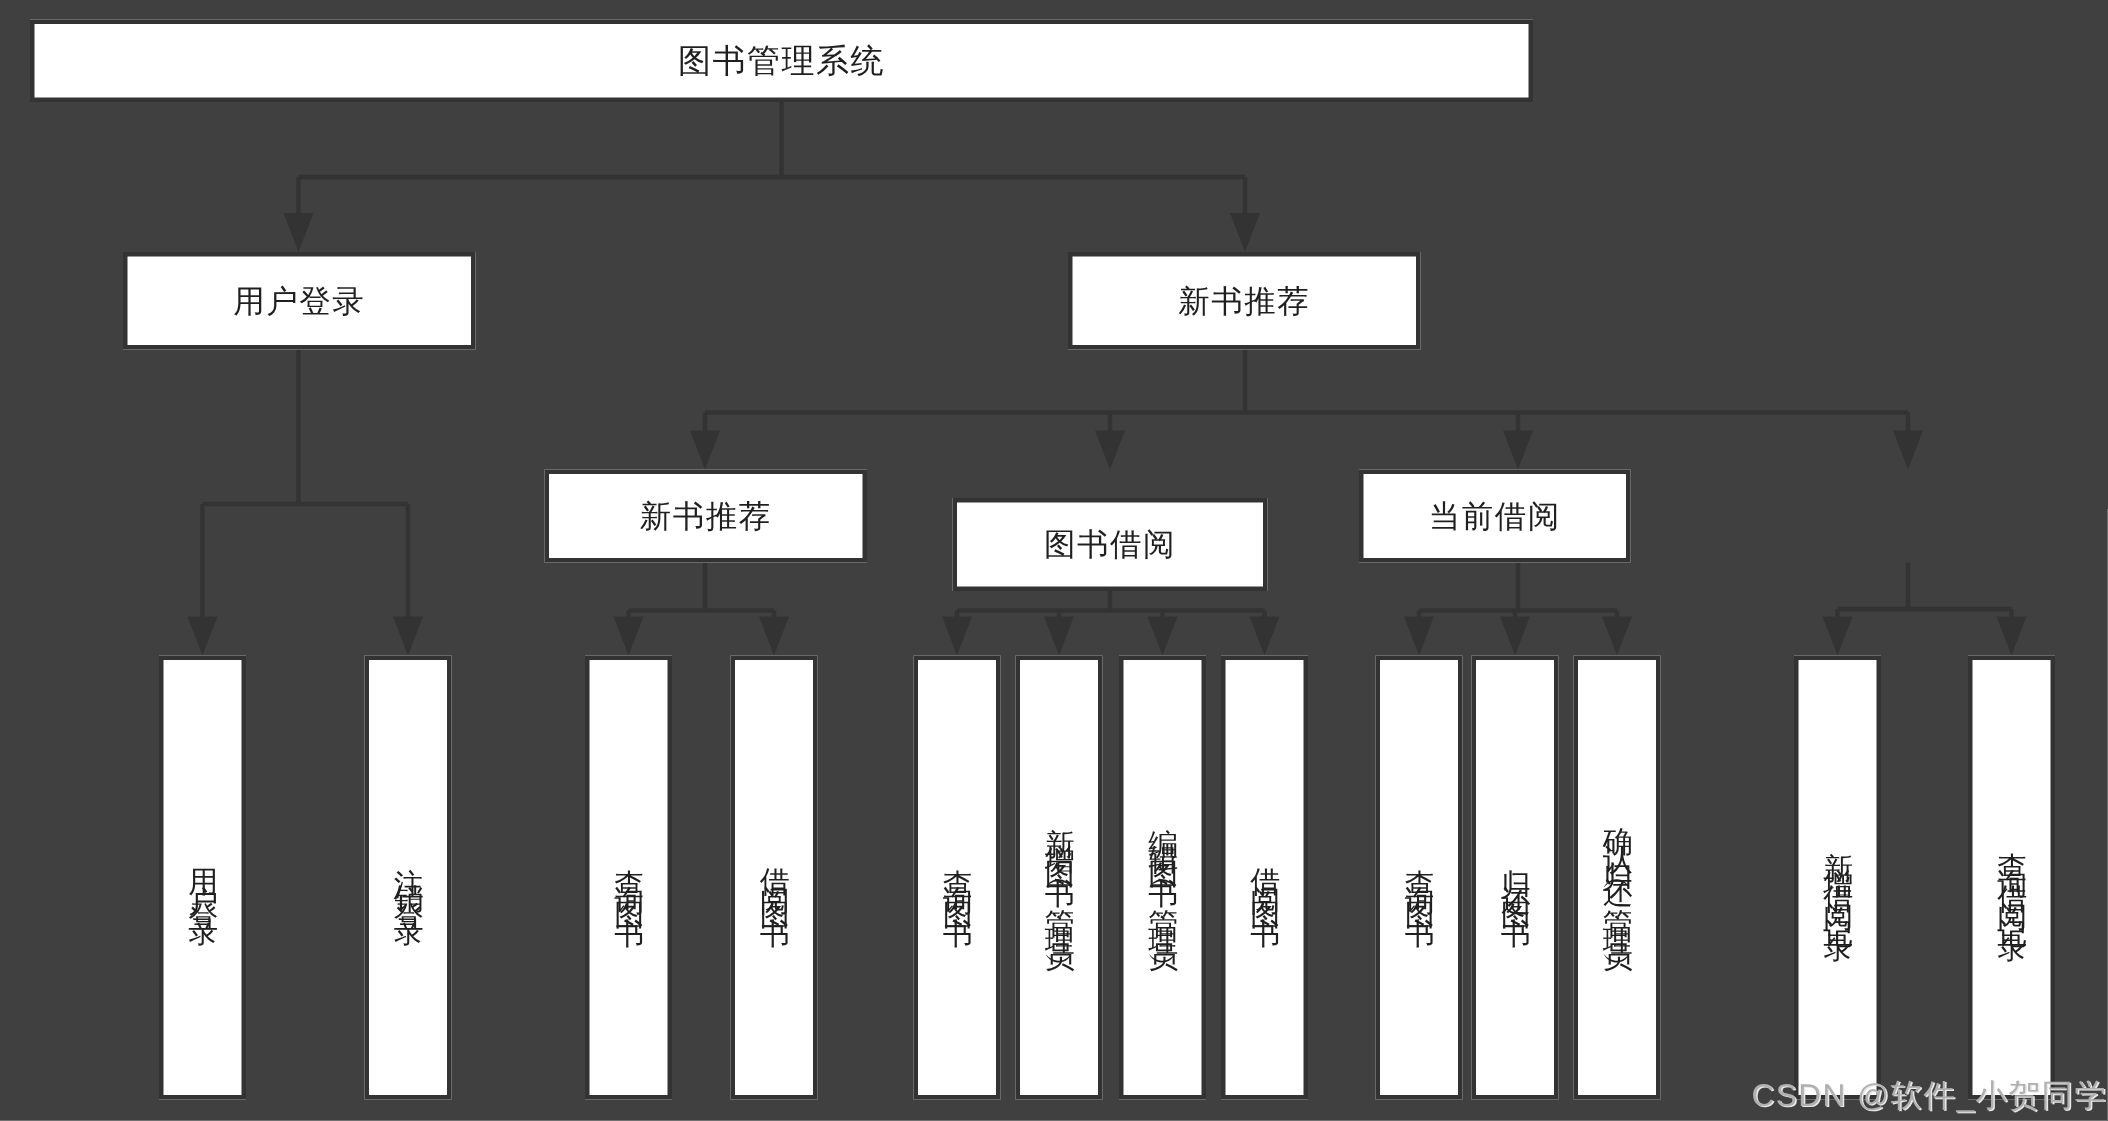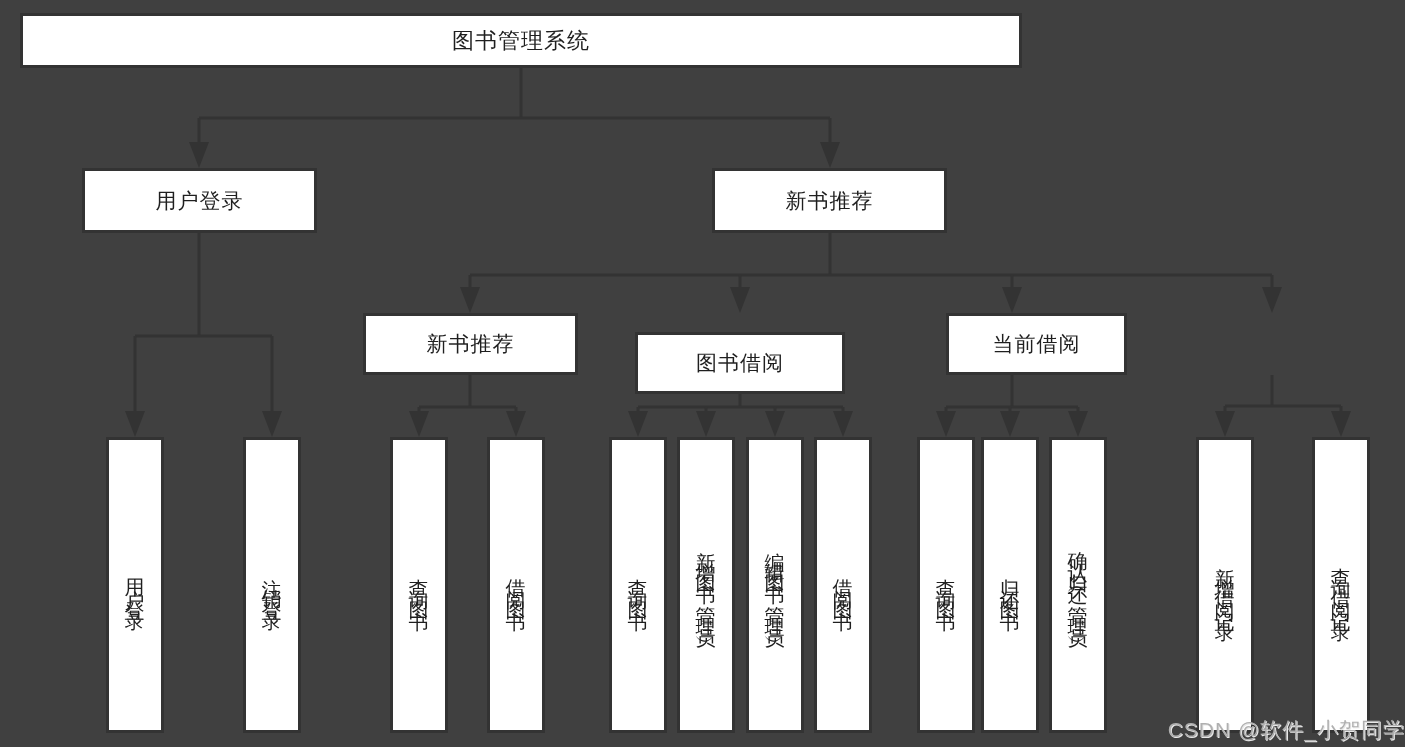--- a/index.html
+++ b/index.html
@@ -160,21 +160,21 @@
   <div class="hbox" style="left:712px; top:168px; width:235px; height:65px;">
     <span>新书推荐</span>
   </div>
 
   <div class="hbox" style="left:363px; top:313px; width:215px; height:62px;align-items:center;">
     <span>新书推荐</span>
   </div>
   <div class="hbox" style="left:635px; top:313px; width:210px; height:62px;margin-top:19px;">
     <span>图书借阅</span>
   </div>
-  <div class="hbox" style="left:906px; top:313px; width:181px; height:62px;margin-left:40px;">
+  <div class="hbox" style="left:906px; top:313px; width:181px; height:62px;">
     <span>当前借阅</span>
   </div>
 
   <div class="vbox" style="left:106px;">
     <span>用户登录</span>
   </div>
   <div class="vbox" style="left:243px;">
     <span>注销登录</span>
   </div>
 

